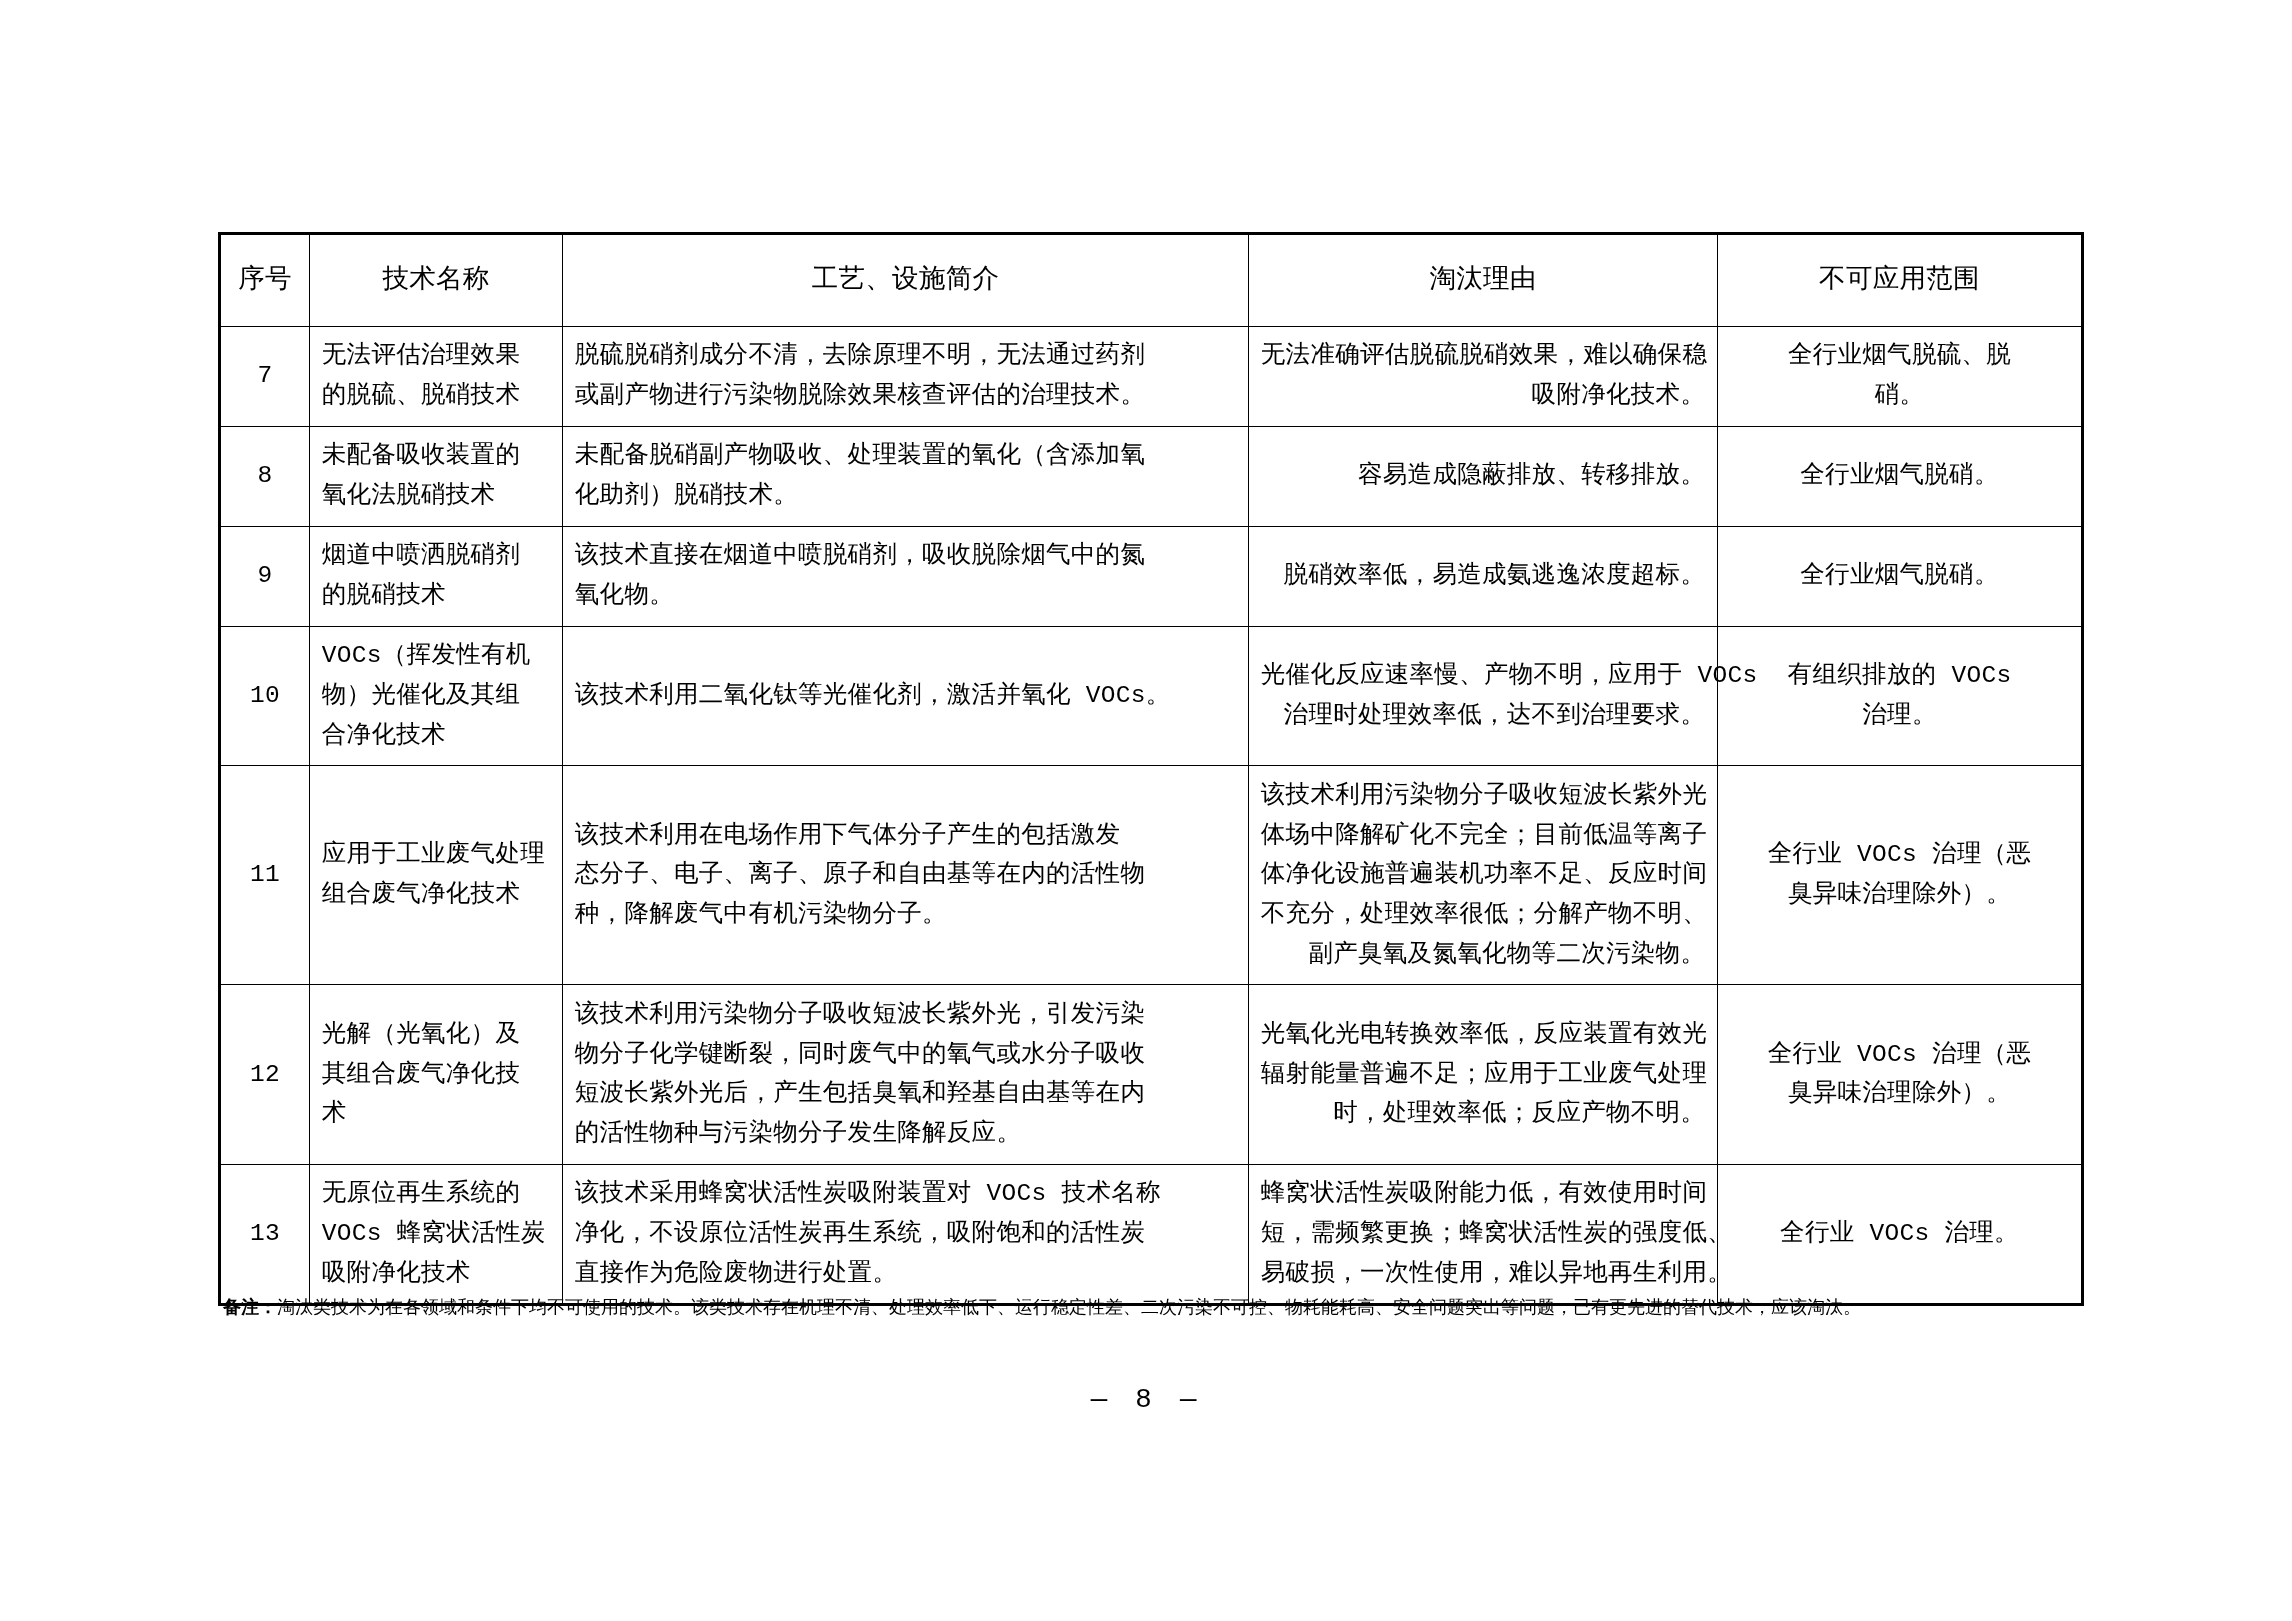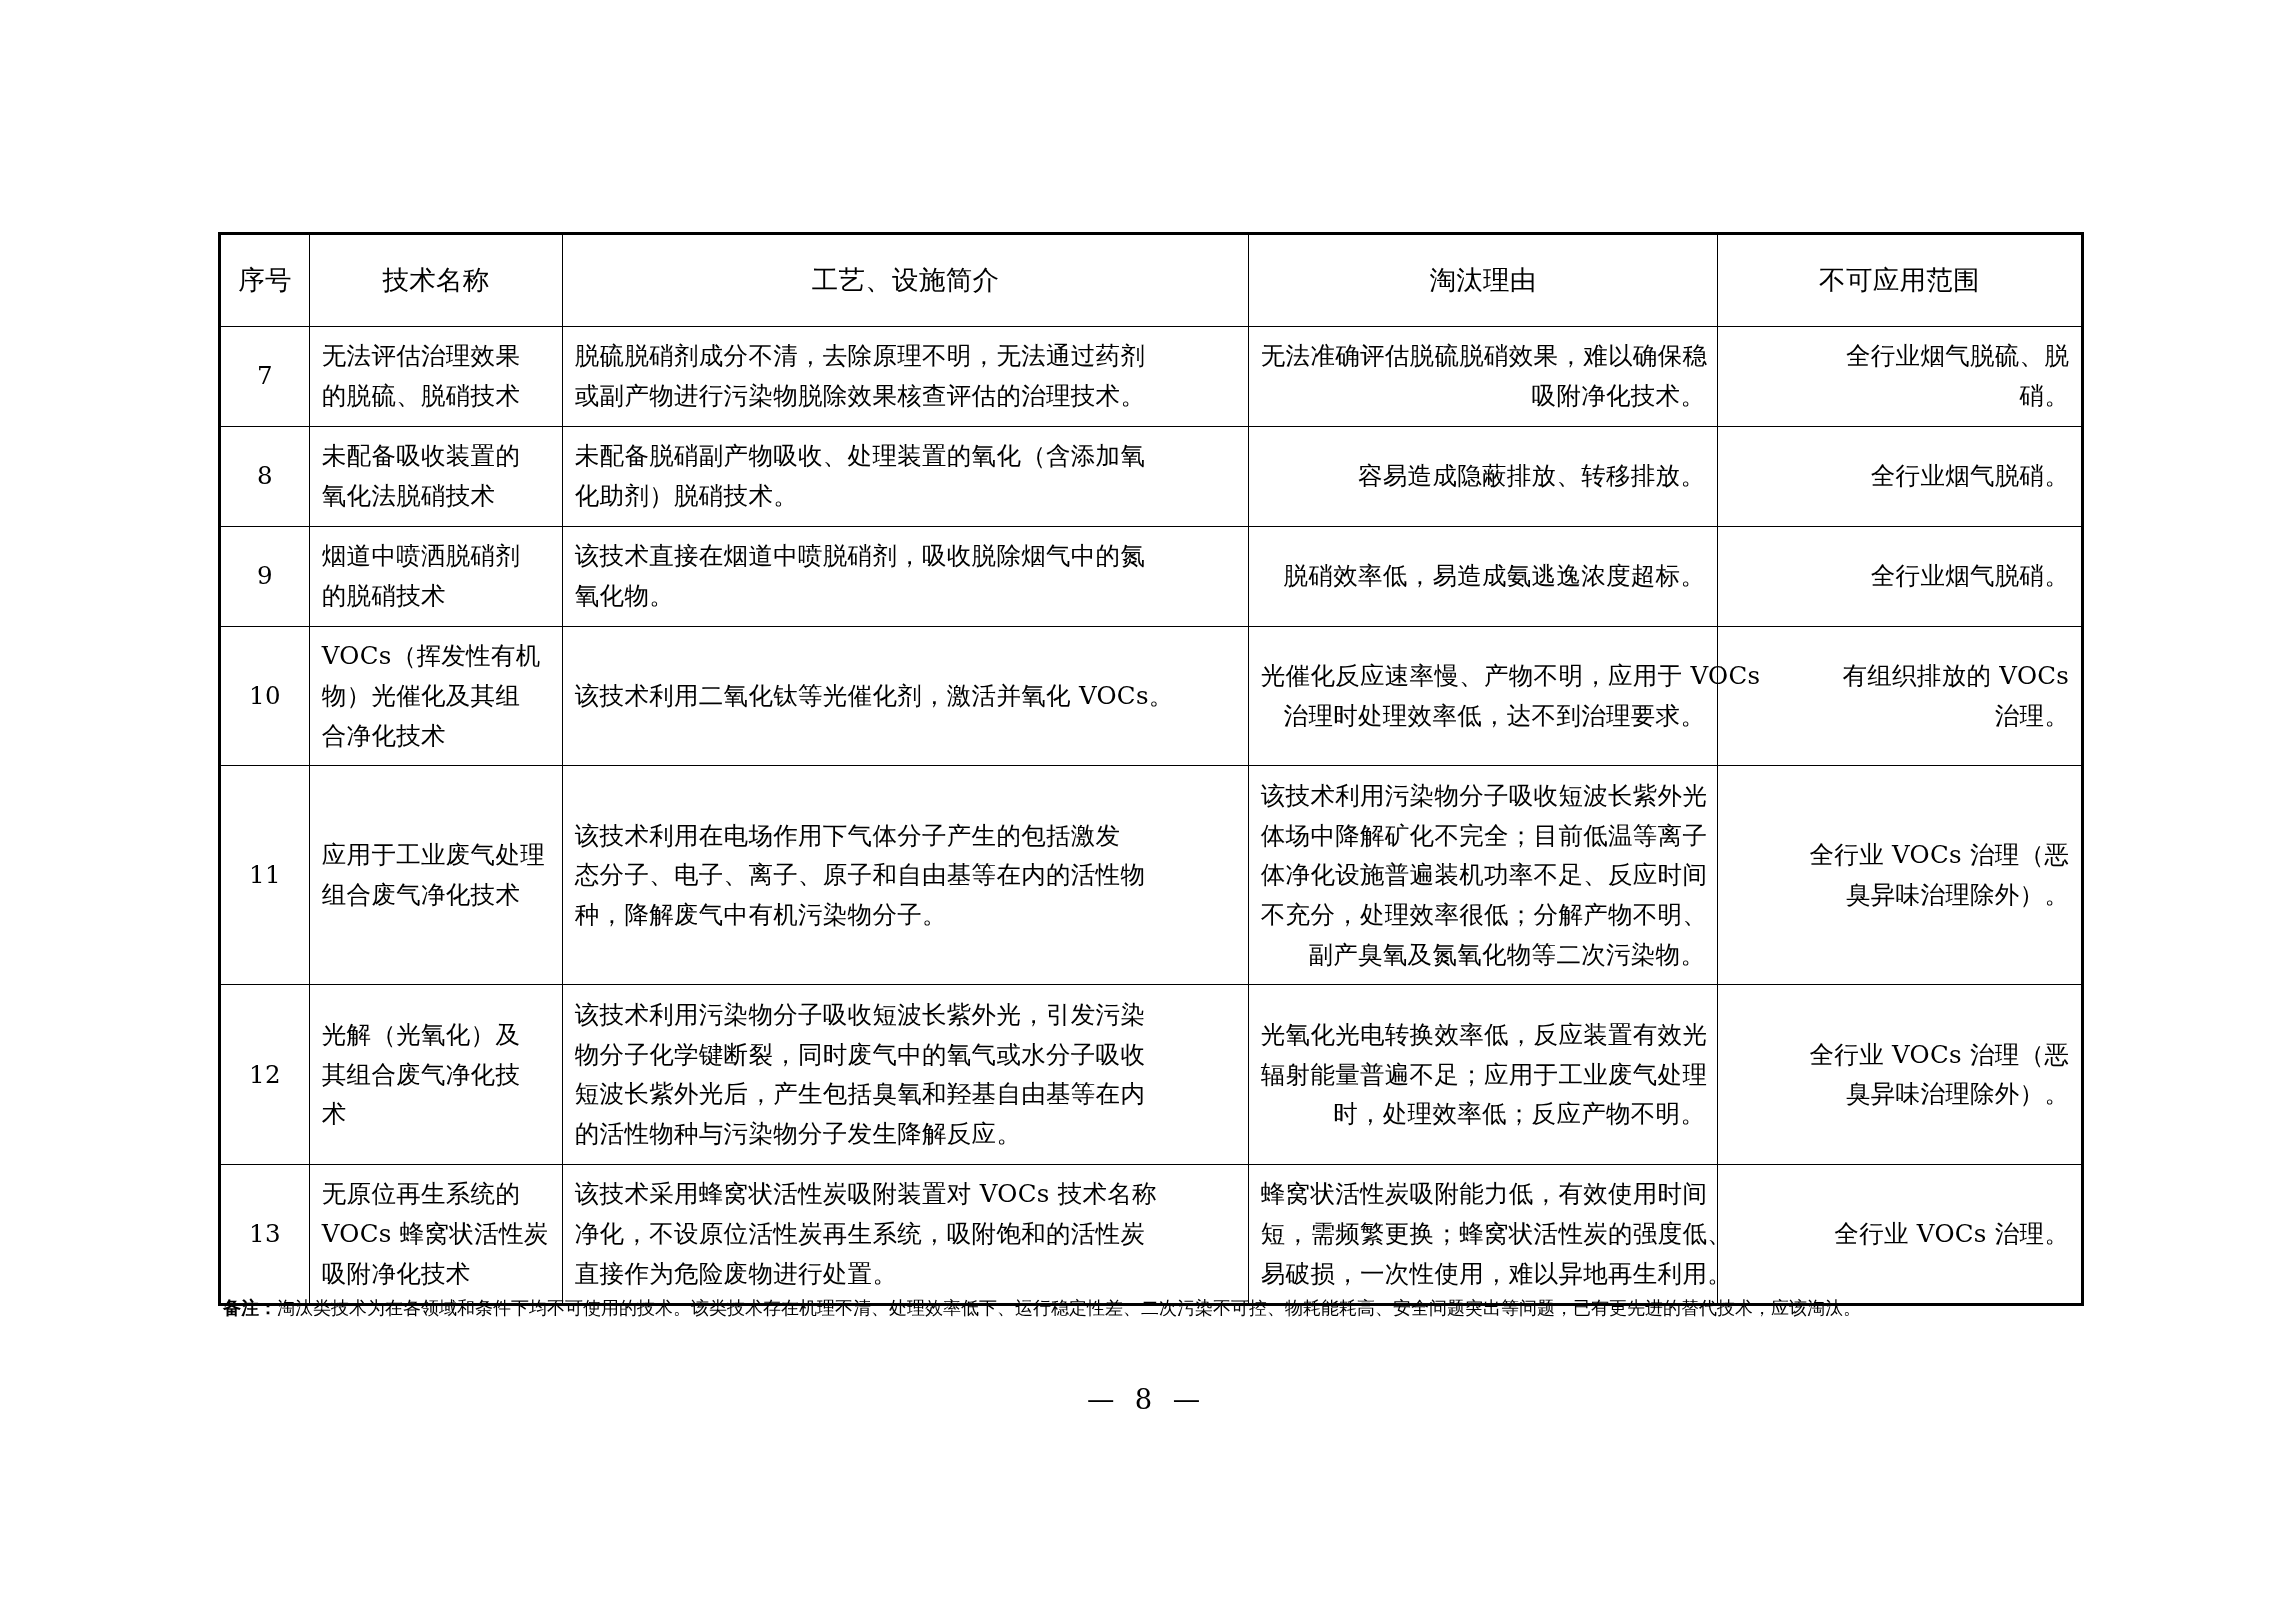--- a/index.html
+++ b/index.html
@@ -13,20 +13,21 @@
     font-family: "DejaVu Serif", "Liberation Serif", serif;
     color: #000000;
     -webkit-font-smoothing: none;
   }
   .page {
     position: relative;
     width: 1932px;
     height: 1621px;
     box-sizing: border-box;
     padding: 16px;
+    font-family: Liberation Mono, monospace;
   }
   .table-wrap {
     position: absolute;
     left: 218px;
     top: 232px;
     width: 1862px;
   }
   table.tech-table {
     border-collapse: collapse;
     width: 1862px;
@@ -75,21 +76,21 @@
     text-align: left;
     padding-left: 13.7px;
     padding-right: 9.8px;
   }
   td.reason {
     text-align: right;
     padding-left: 13.7px;
     padding-right: 9.8px;
   }
   td.scope {
-    text-align: right;
+    text-align: center;
     padding-left: 13.7px;
     padding-right: 9.8px;
   }
   .cellline { display: block; white-space: nowrap; }
 
   .note {
     position: absolute;
     left: 223px;
     top: 1292px;
     width: 1862px;

